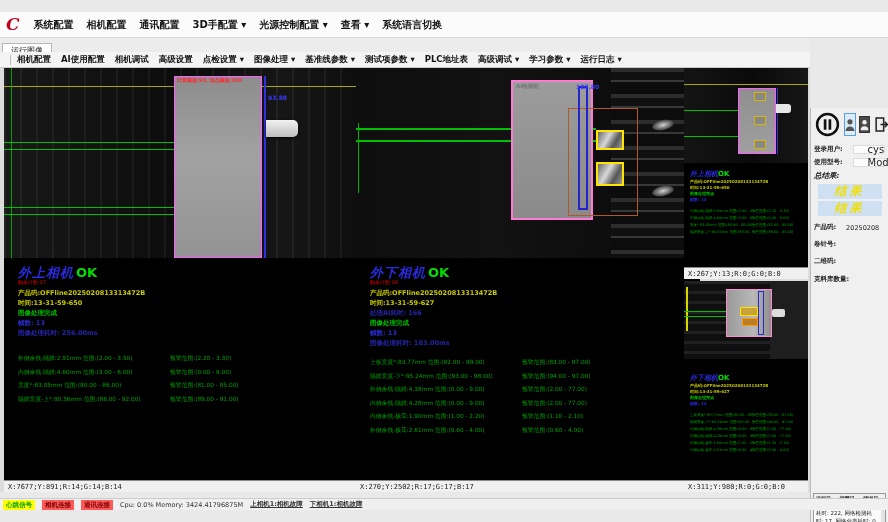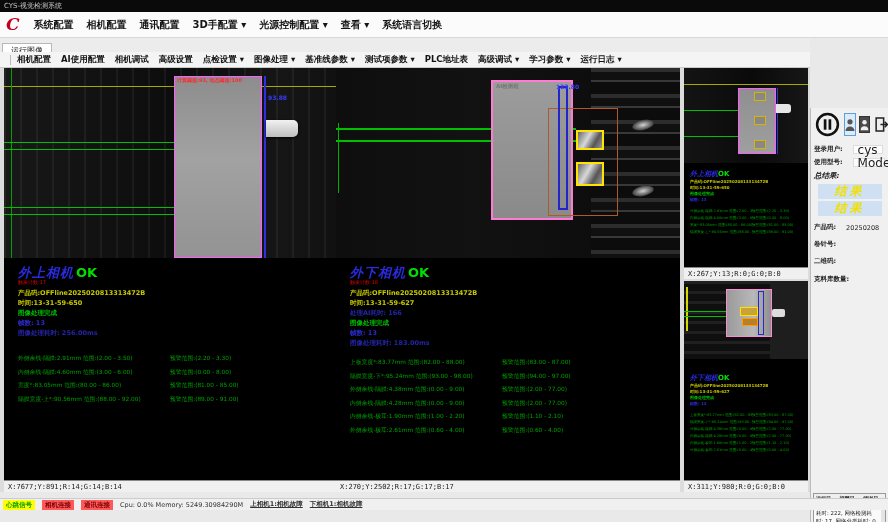--- a/index.html
+++ b/index.html
@@ -16,21 +16,21 @@
   .tabrow { position:absolute; top:38px; left:0; width:810px; height:18px; background:#ececec; border-bottom:1px solid #c8c8c8; }
   .tab { display:inline-block; margin-left:2px; padding:0 8px; height:14px; line-height:13px; font-size:8px; background:#ffffff; border:1px solid #b8b8b8; border-bottom:none; color:#222; }
 
   .toolbar { position:absolute; top:52px; left:0; width:810px; height:16px; background:#f4f4f4; border-bottom:1px solid #c8c8c8; display:flex; align-items:center; gap:10px; padding-left:10px; }
   .toolbar::before { content:""; width:1px; height:10px; background:#bbb; margin-right:-4px; }
   .tool-item { font-size:8.5px; color:#141414; font-weight:600; white-space:nowrap; }
 
   .main { position:absolute; top:68px; left:0; width:810px; height:424px; background:#dcdcdc; }
   .view { position:absolute; top:0; height:424px; background:#000; display:flex; flex-direction:column; }
   #view-left { left:4px; width:396px; }
-  #view-mid  { left:336px; width:344px; }
+  #view-mid  { left:356px; width:344px; }
   .img { position:relative; height:190px; overflow:hidden; }
   .img-left { background:repeating-linear-gradient(90deg, rgba(255,255,255,0.05) 0 2px, transparent 2px 16px), linear-gradient(90deg,#181818,#0c0c0c 45%,#161616 70%,#0a0a0a); }
   .img-mid  { background:linear-gradient(90deg,#0e0e0e,#121212 40%,#0a0a0a); }
   .ov { position:absolute; }
   .yline { top:18px; left:0; right:0; height:1px; background:#a8a800; }
   .gvline { left:7px; top:0; bottom:0; width:1px; background:#00a000; }
   .gl { height:1px; background:#00c000; left:0; }
   .gl1{top:74px;width:258px;} .gl2{top:81px;width:258px;} .gl3{top:139px;width:258px;} .gl4{top:146px;width:258px;}
   .plate { left:170px; top:8px; width:88px; height:182px; border:1px solid #ff5cff; background:linear-gradient(180deg,#8d8d8d,#a2a2a2 45%,#939393); }
   .plabel { position:absolute; top:0; left:2px; font-size:5px; color:#ff2a2a; font-weight:bold; white-space:nowrap; }
@@ -97,21 +97,21 @@
   .s-row { display:flex; font-size:3.5px; line-height:7px; color:#00a000; white-space:nowrap; overflow:hidden; }
   .s-row .mval { width:62px; overflow:hidden; }
 
   .rightpanel { position:absolute; top:40px; left:810px; width:78px; height:472px; background:#f0f0f0; border-left:1px solid #bbb; }
   .btnrow { display:flex; align-items:center; gap:3px; padding:3px 2px 4px 3px; }
   .rbtn { border:1px solid transparent; background:transparent; padding:0; display:flex; align-items:center; justify-content:center; cursor:pointer; }
   .rbtn.user { border:1px solid #5aa0e0; background:#dcebf8; width:17px; height:23px; }
   .rbtn.admin { background:#4a4a4a; width:15px; height:17px; border:1px solid #333; }
   .rrow { display:flex; align-items:center; padding:1px 3px; gap:10px; margin-top:2px; }
   .rlabel { font-size:6.5px; font-weight:bold; color:#222; white-space:nowrap; }
-  .rval { font-size:12px; color:#222; background:#fcfcfc; border:1px solid #ddd; padding:0 4px; min-width:26px; height:9px; line-height:8px; }
+  .rval { font-size:10px; color:#222; background:#fcfcfc; border:1px solid #ddd; padding:0 14px; min-width:26px; height:9px; line-height:8px; }
   .rval2 { font-size:6.5px; font-weight:normal; color:#222; }
   .rtotal { font-size:7.5px; font-weight:bold; font-style:italic; color:#222; padding:3px 3px 1px; }
   .result-box { width:64px; height:15px; margin:2px auto 0; background:#cfe0f2; color:#f0df00; font-size:12px; font-weight:bold; font-style:italic; text-align:center; line-height:15px; letter-spacing:3px; }
   .logbox { position:absolute; left:2px; right:2px; top:385px; height:84px; background:#fafafa; border:1px solid #999; overflow:hidden; }
   .logtabs { display:flex; gap:4px; padding:1px 2px; border-bottom:1px solid #ddd; background:#efefef; }
   .logtab { font-size:5px; color:#333; font-weight:bold; }
   .logtext { font-size:5.5px; line-height:7.5px; color:#222; padding:1px 6px 1px 2px; word-break:break-all; }
   .logscroll { position:absolute; right:0; top:9px; bottom:0; width:4px; background:#e4e4e4; }
 
   .statusbar { position:absolute; left:0; top:498px; width:888px; height:12px; background:#f0f0f0; border-top:1px solid #ccc; display:flex; align-items:center; gap:7px; padding-left:3px; }
@@ -119,23 +119,20 @@
   .badge.yellow { background:#ffff00; color:#00a000; }
   .badge.red { background:#ff5a5a; color:#7a0000; }
   .sbtext { font-size:6.5px; color:#333; }
   .sbtext.u { text-decoration:underline; font-weight:bold; }
 </style>
 </head>
 <body>
 
 <div class="window">
 
-  <div class="titlebar">
-    <span>CYS-视觉检测系统</span>
-  </div>
 
   <div class="menubar">
     <span class="logo">C</span>
     <span class="menu-item">系统配置</span>
     <span class="menu-item">相机配置</span>
     <span class="menu-item">通讯配置</span>
     <span class="menu-item">3D手配置 ▾</span>
     <span class="menu-item">光源控制配置 ▾</span>
     <span class="menu-item">查看 ▾</span>
     <span class="menu-item">系统语言切换</span>
@@ -421,18 +418,18 @@
         <div class="logscroll"></div>
       </div>
     </div>
 
   </div>
 
   <div class="statusbar">
     <span class="badge yellow">心跳信号</span>
     <span class="badge red">相机连接</span>
     <span class="badge red">通讯连接</span>
-    <span class="sbtext">Cpu: 0.0% Memory: 5249.30984290M</span>
+    <span class="sbtext">Cpu: 0.0% Memory: 3424.41796875M</span>
     <span class="sbtext u">上相机1:相机故障</span>
     <span class="sbtext u">下相机1:相机故障</span>
   </div>
 
 </div>
 
 </body></html>

